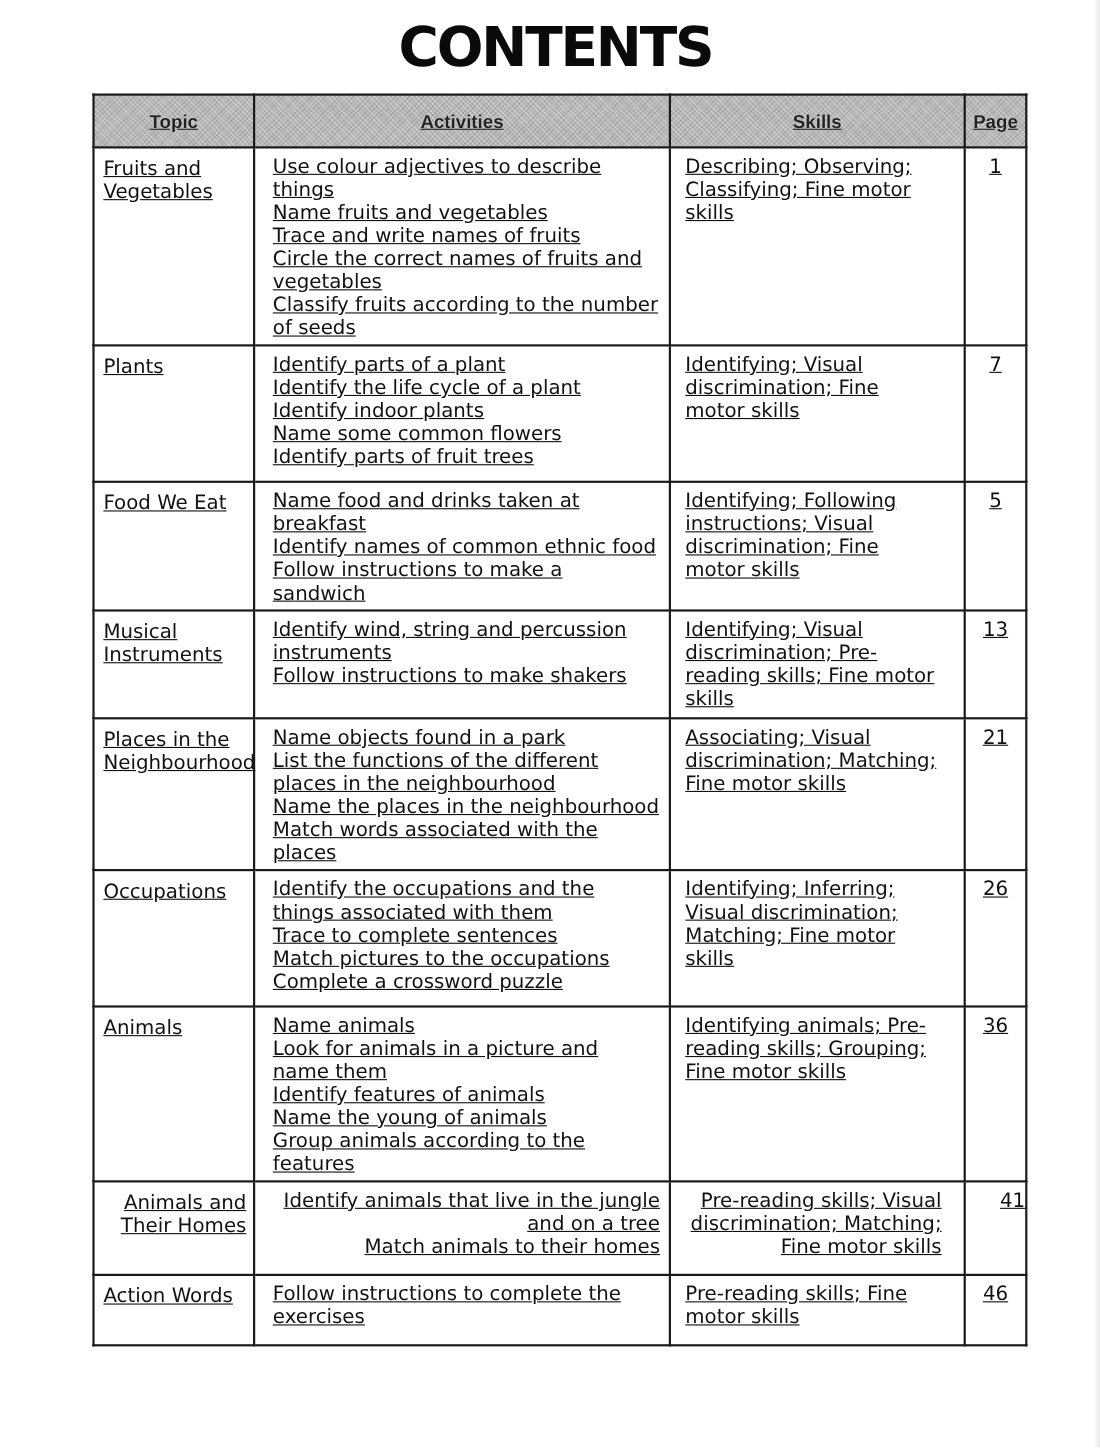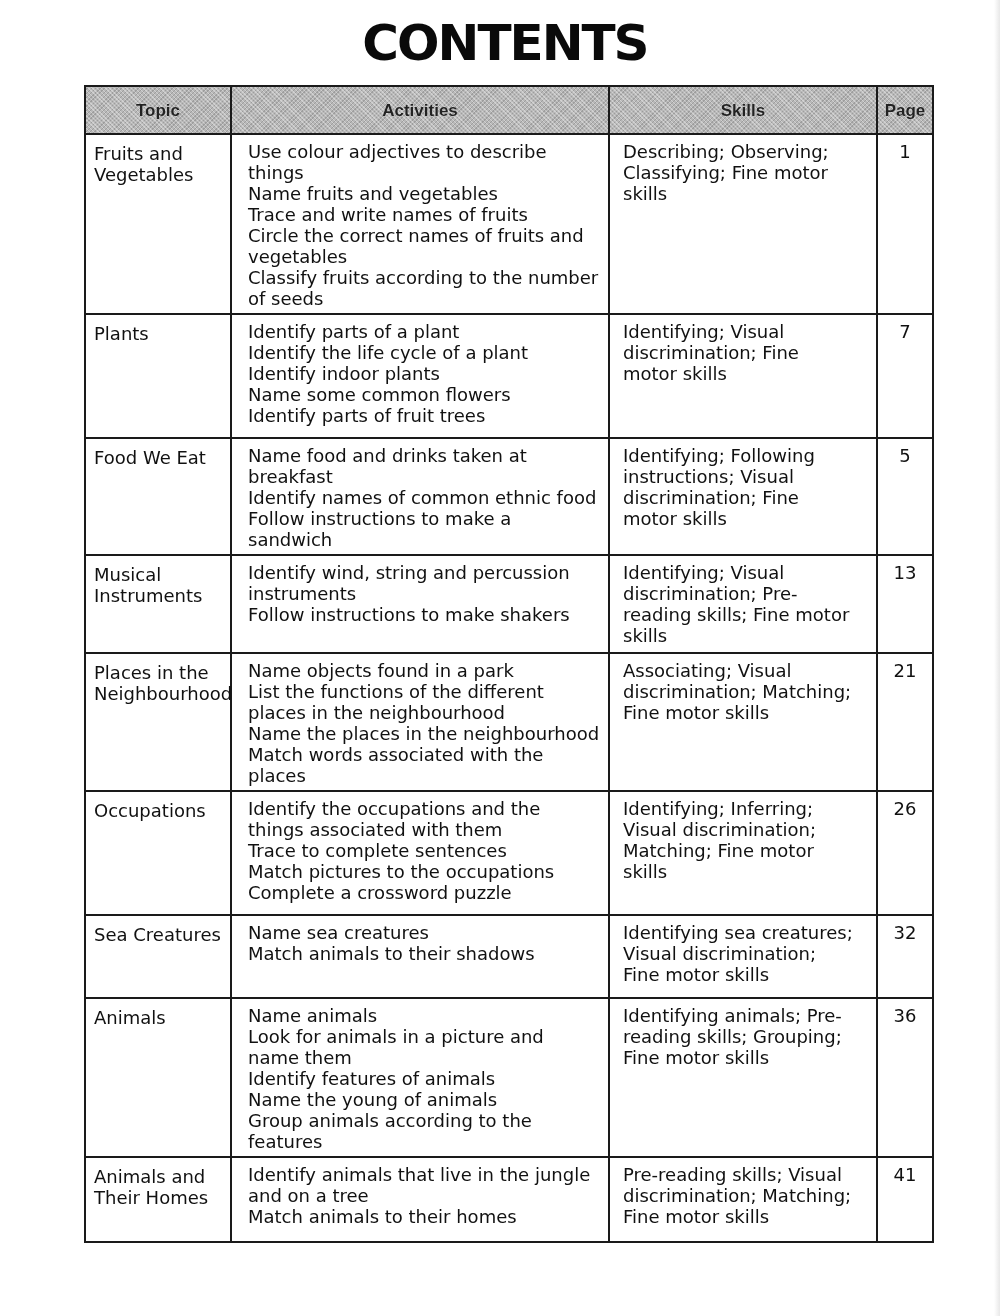--- a/index.html
+++ b/index.html
@@ -13,20 +13,21 @@
     font-size: 50px; letter-spacing: -2px; color: #0a0a0a;
   }
   .right-edge {
     position: absolute; right: 0; top: 0; width: 6px; height: 1316px;
     background: linear-gradient(to right, #fff, #e8e8e8);
   }
   table.toc {
     position: absolute; left: 84px; top: 85px;
     border-collapse: collapse; table-layout: fixed;
     width: 848px;
+    text-decoration: underline;
   }
   table.toc th, table.toc td {
     border: 2px solid #1a1a1a; vertical-align: top;
     font-size: 18px; line-height: 21px; font-weight: normal;
   }
   table.toc thead th {
     height: 44px; vertical-align: middle; text-align: center;
     font-family: "Liberation Sans", sans-serif; font-weight: bold; font-size: 17px;
     color: #222;
     background-color: #b8b8b8;
@@ -45,21 +46,21 @@
   td.page { padding: 6px 0 0 0; text-align: center; }
   .act-line { display: block; }
   tr.r1 td { height: 150px; }
   tr.r2 td { height: 108px; }
   tr.r3 td { height: 92px; }
   tr.r4 td { height: 70px; }
   tr.r5 td { height: 113px; }
   tr.r6 td { height: 108px; }
   tr.r7 td { height: 67px; }
   tr.r8 td { height: 131px; border-radius: 16px; }
-  tr.r9 td { height: 69px; }
+  tr.r9 td { height: 69px; text-align: right; }
   tr.r10 td { height: 48px; }
   tr.r11 td { height: 36px; vertical-align: middle; }
   tr.r11 td.page { padding-top: 0; }
 </style>
 </head>
 <body>
 
 <div class="title">CONTENTS</div>
 <div class="right-edge"></div>
 
@@ -137,29 +138,20 @@
         <td class="topic">Occupations</td>
         <td class="act">
           <span class="act-line">Identify the occupations and the things associated with them</span>
           <span class="act-line">Trace to complete sentences</span>
           <span class="act-line">Match pictures to the occupations</span>
           <span class="act-line">Complete a crossword puzzle</span>
         </td>
         <td class="skills">Identifying; Inferring; Visual discrimination; Matching; Fine motor skills</td>
         <td class="page">26</td>
       </tr>
-      <tr class="r7">
-        <td class="topic">Sea Creatures</td>
-        <td class="act">
-          <span class="act-line">Name sea creatures</span>
-          <span class="act-line">Match animals to their shadows</span>
-        </td>
-        <td class="skills">Identifying sea creatures; Visual discrimination; Fine motor skills</td>
-        <td class="page">32</td>
-      </tr>
       <tr class="r8">
         <td class="topic">Animals</td>
         <td class="act">
           <span class="act-line">Name animals</span>
           <span class="act-line">Look for animals in a picture and name them</span>
           <span class="act-line">Identify features of animals</span>
           <span class="act-line">Name the young of animals</span>
           <span class="act-line">Group animals according to the features</span>
         </td>
         <td class="skills">Identifying animals; Pre-reading skills; Grouping; Fine motor skills</td>
@@ -167,14 +159,22 @@
       </tr>
       <tr class="r9">
         <td class="topic">Animals and Their Homes</td>
         <td class="act">
           <span class="act-line">Identify animals that live in the jungle and on a tree</span>
           <span class="act-line">Match animals to their homes</span>
         </td>
         <td class="skills">Pre-reading skills; Visual discrimination; Matching; Fine motor skills</td>
         <td class="page">41</td>
       </tr>
+      <tr class="r10">
+        <td class="topic">Action Words</td>
+        <td class="act">
+          <span class="act-line">Follow instructions to complete the exercises</span>
+        </td>
+        <td class="skills">Pre-reading skills; Fine motor skills</td>
+        <td class="page">46</td>
+      </tr>
   </tbody>
 </table>
 
 </body></html>

